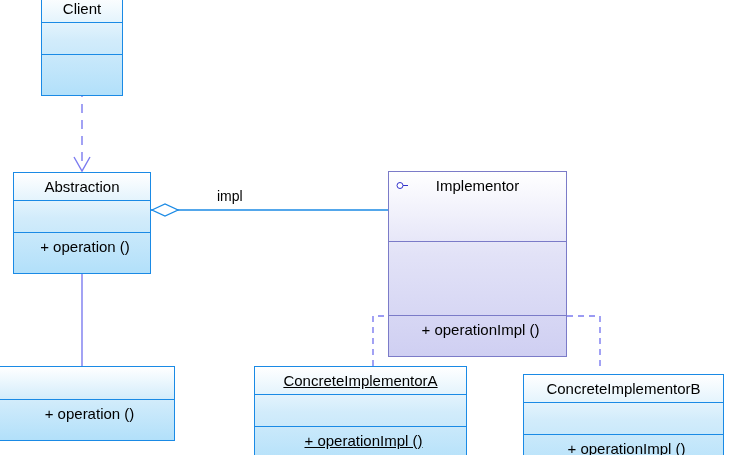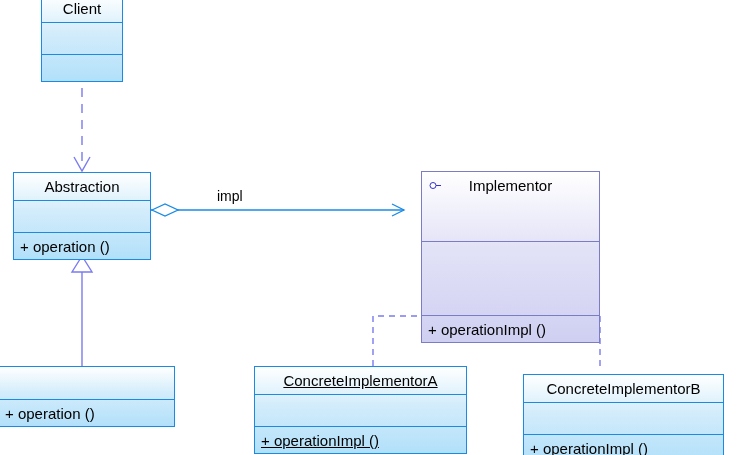--- a/index.html
+++ b/index.html
@@ -59,45 +59,46 @@
     line-height: 27px;
     text-align: center;
     font-size: 15px;
     color: #000000;
     white-space: nowrap;
   }
   .c-attrs {
     height: 32px;
   }
   .c-ops {
-    height: 27px;
+    height: 41px;
     line-height: 27px;
     font-size: 15px;
     color: #000000;
     padding-left: 6px;
     white-space: nowrap;
+    text-align: center;
   }
   .iface-icon {
     position: absolute;
     left: 7px;
     top: 9px;
     width: 13px;
     height: 9px;
   }
   .edge-label {
     position: absolute;
     font-size: 14px;
     color: #000000;
     white-space: nowrap;
     margin-left: 40px;
   }
   
   #class-client       { left: 41px;  top: -6px;  width: 82px;  }
   #class-abstraction  { left: 13px;  top: 172px; width: 138px; }
-  #class-implementor  { left: 421px; top: 171px; width: 179px; gap: 42px; }
+  #class-implementor  { left: 388px; top: 171px; width: 179px; gap: 42px; }
   #class-refined      { left: -2px;  top: 366px; width: 177px; }
   #class-concrete-a   { left: 254px; top: 366px; width: 213px; text-decoration: underline; }
   #class-concrete-b   { left: 523px; top: 366px; width: 201px; margin-top: 8px; }
   #label-impl         { left: 177px; top: 188px; }
 </style>
 </head>
 <body>
 
 <div id="diagram-canvas">
 

